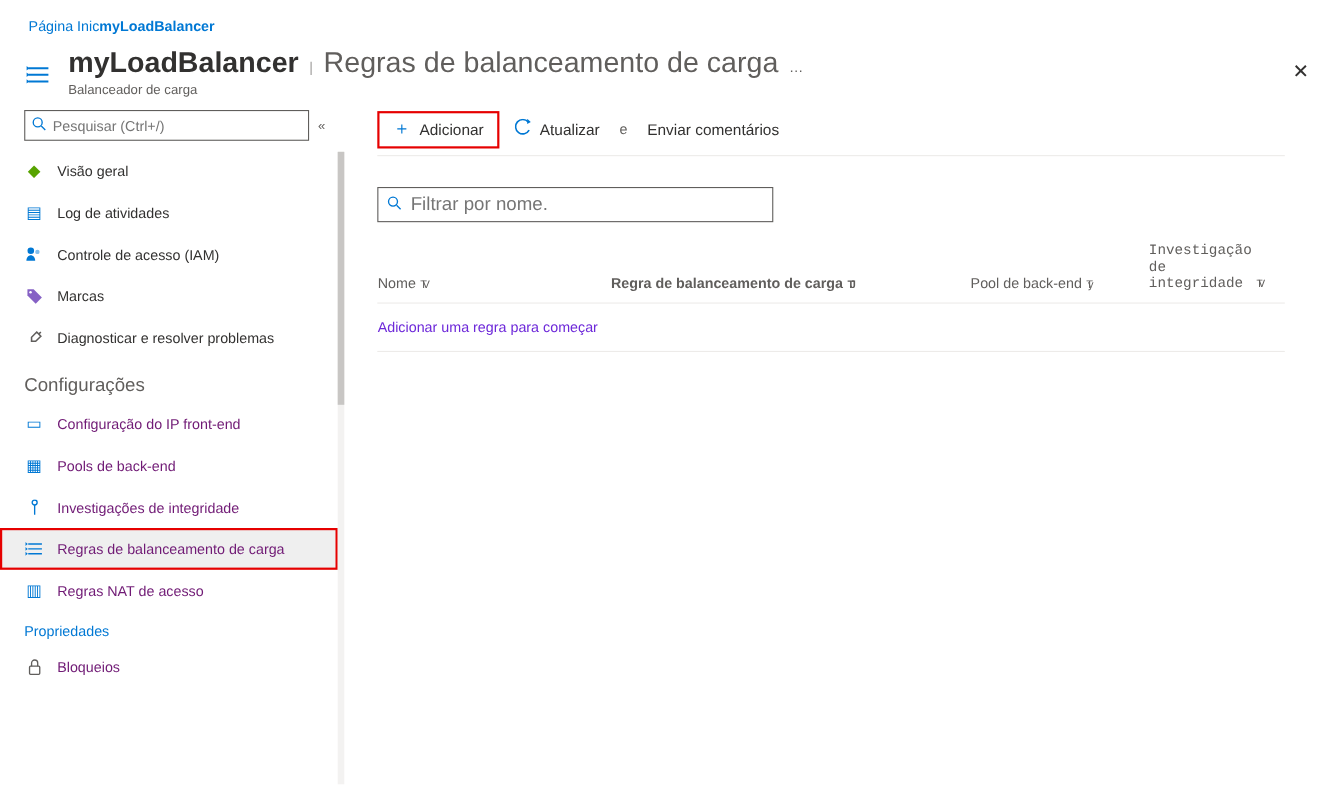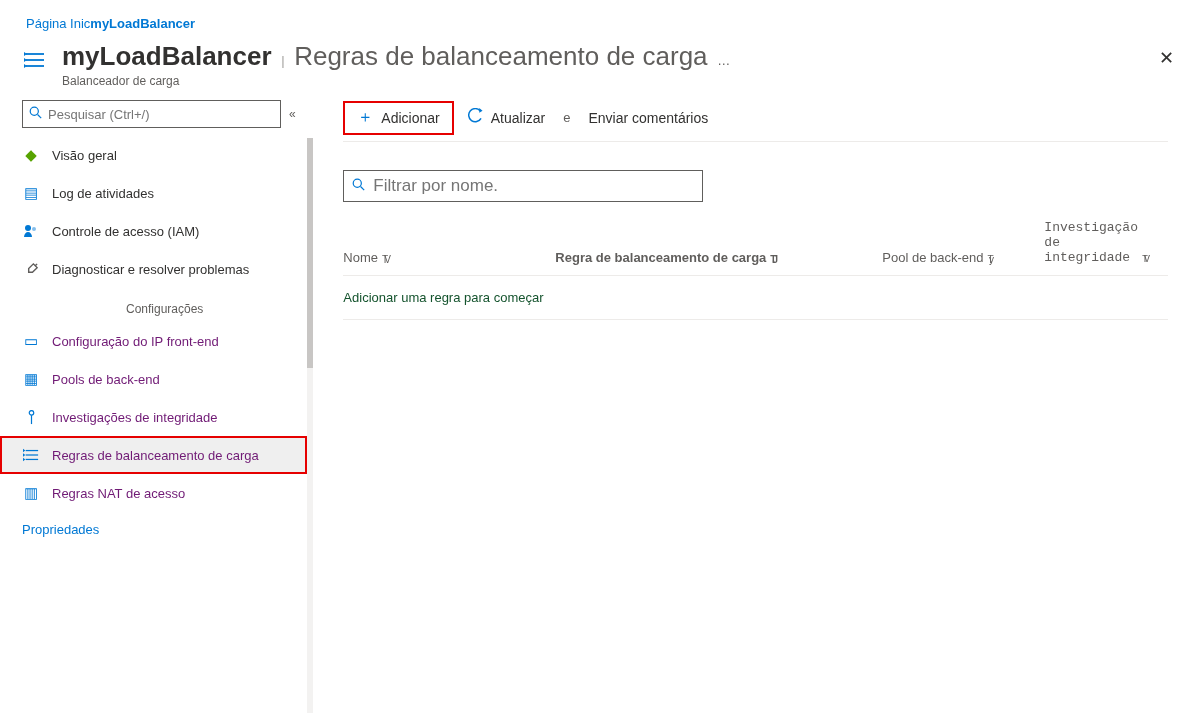--- a/index.html
+++ b/index.html
@@ -12,22 +12,22 @@
     height: 715px;
     overflow: hidden;
   }
   .breadcrumb {
     padding: 16px 0 6px 26px;
     font-size: 13px;
   }
   .breadcrumb a { color: #0078d4; text-decoration: none; }
   .header-row {
     display: flex;
-    align-items: flex-start;
-    padding: 4px 22px 6px 22px;
+    align-items: center;
+    padding: 4px 6px 6px 22px;
   }
   .header-icon {
     width: 26px; height: 26px;
     display:flex; align-items:center; justify-content:center;
     margin-right: 14px; margin-top: 6px;
     color:#0062ad;
   }
   .header-title {
     font-size: 26px;
     font-weight: 600;
@@ -124,22 +124,21 @@
   .sb-item .icon {
     width: 18px; height:18px;
     margin-right: 12px;
     display:flex;align-items:center;justify-content:center;
     font-size: 15px;
   }
   .sb-item.sub .label { color:#701a75; }
   .sb-section {
     padding: 14px 0 6px 22px;
     color:#605e5c;
-    font-size: 12px;
-    text-align: center;
+    font-size: 17px;
   }
   .sb-link {
     padding: 10px 0 6px 22px;
   }
   .sb-link a { color:#0078d4; text-decoration:none; }
 
   .content {
     flex: 1;
     padding: 0 32px 0 30px;
   }
@@ -189,21 +188,21 @@
   .col { display:flex; align-items:flex-end; margin-right: 22px;}
   .col .sort { margin-left:4px; font-size:10px; letter-spacing:-4px;}
   .col1 { width: 190px;}
   .col2 { width: 270px; font-weight: bold;}
   .col3 { width: 140px; margin-left: 35px;}
   .col4 { flex:1;font-family:Liberation Mono, monospace; }
 
   .divider { border-top:1px solid #edebe9; }
 
   .empty {
-    color:#14532d;
+    color:#6d28d9;
     padding: 14px 0;
     font-size:13px;
     border-bottom:1px solid #edebe9;
   }
 </style>
 </head>
 <body>
 
 <div class="breadcrumb">
   <a href="#">Página Inic</a><a href="#" style="font-weight:600">myLoadBalancer</a>
@@ -263,20 +262,29 @@
       <span class="icon" style="color:#0078d4">
         <svg width="16" height="16" viewBox="0 0 16 16">
             <circle cx="5" cy="5" r="3" fill="#0078d4"></circle>
             <path d="M1 14c0-3 2-5 4-5s4 2 4 5" fill="#0078d4"></path>
             <circle cx="11" cy="6" r="2" fill="#83beec"></circle>
           </svg>
       </span>
       <span class="label">Controle de acesso (IAM)</span>
     </div>
     <div class="sb-item">
+      <span class="icon" style="color:#8661c5">
+        <svg width="15" height="15" viewBox="0 0 16 16">
+            <path d="M1 1h6l8 8-6 6-8-8z" fill="#8661c5"></path>
+            <circle cx="4" cy="4" r="1.2" fill="#fff"></circle>
+          </svg>
+      </span>
+      <span class="label">Marcas</span>
+    </div>
+    <div class="sb-item">
       <span class="icon" style="color:#605e5c">
         <svg width="15" height="15" viewBox="0 0 16 16">
             <path d="M14 2l-2 2 2 2-5 5H5v-4l5-5 2 2 2-2" fill="none" stroke="#605e5c" stroke-width="1.5"></path>
           </svg>
       </span>
       <span class="label">Diagnosticar e resolver problemas</span>
     </div>
 
     <div class="sb-section">Configurações</div>
 
@@ -316,20 +324,29 @@
     </div>
     <div class="sb-item sub">
       <span class="icon" style="color:#0078d4">▥</span>
       <span class="label">Regras NAT de acesso</span>
     </div>
 
     <div class="sb-link">
       <a href="#">Propriedades</a>
     </div>
 
+    <div class="sb-item sub">
+      <span class="icon" style="color:#605e5c">
+        <svg width="13" height="15" viewBox="0 0 14 16">
+            <rect x="2" y="7" width="10" height="8" rx="1" fill="none" stroke="#605e5c" stroke-width="1.3"></rect>
+            <path d="M4 7V4a3 3 0 016 0v3" fill="none" stroke="#605e5c" stroke-width="1.3"></path>
+          </svg>
+      </span>
+      <span class="label">Bloqueios</span>
+    </div>
 
     <div class="sb-scroll">
       <div class="sb-scroll-thumb"></div>
     </div>
   </div>
 
   <div class="content">
     <div class="toolbar">
       <span class="tb-add-wrap">
         <span class="tb-btn">

